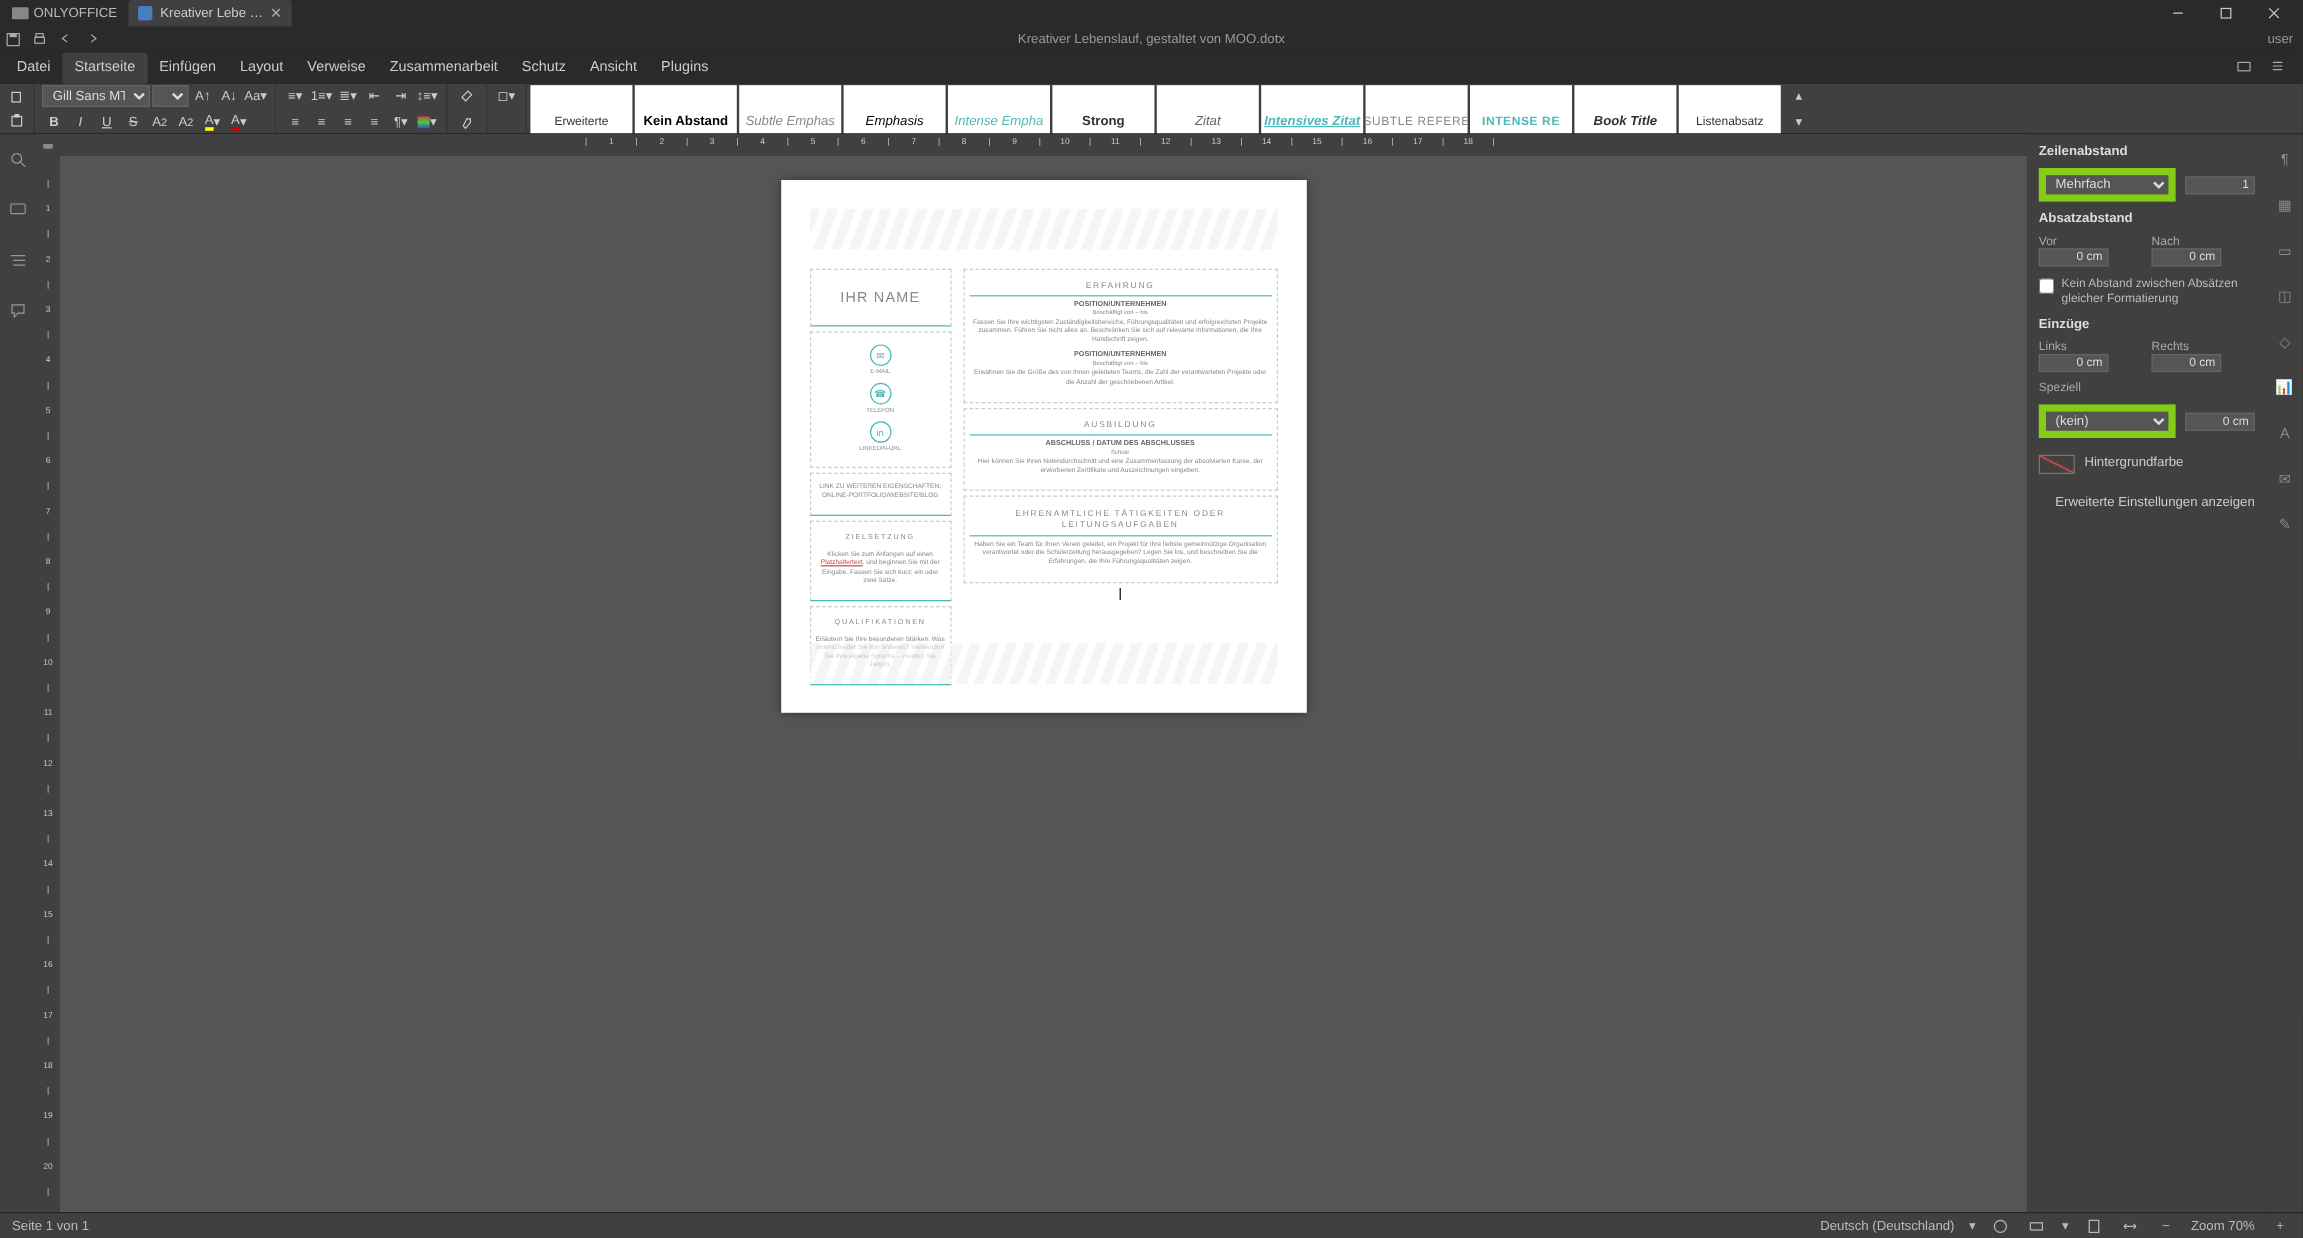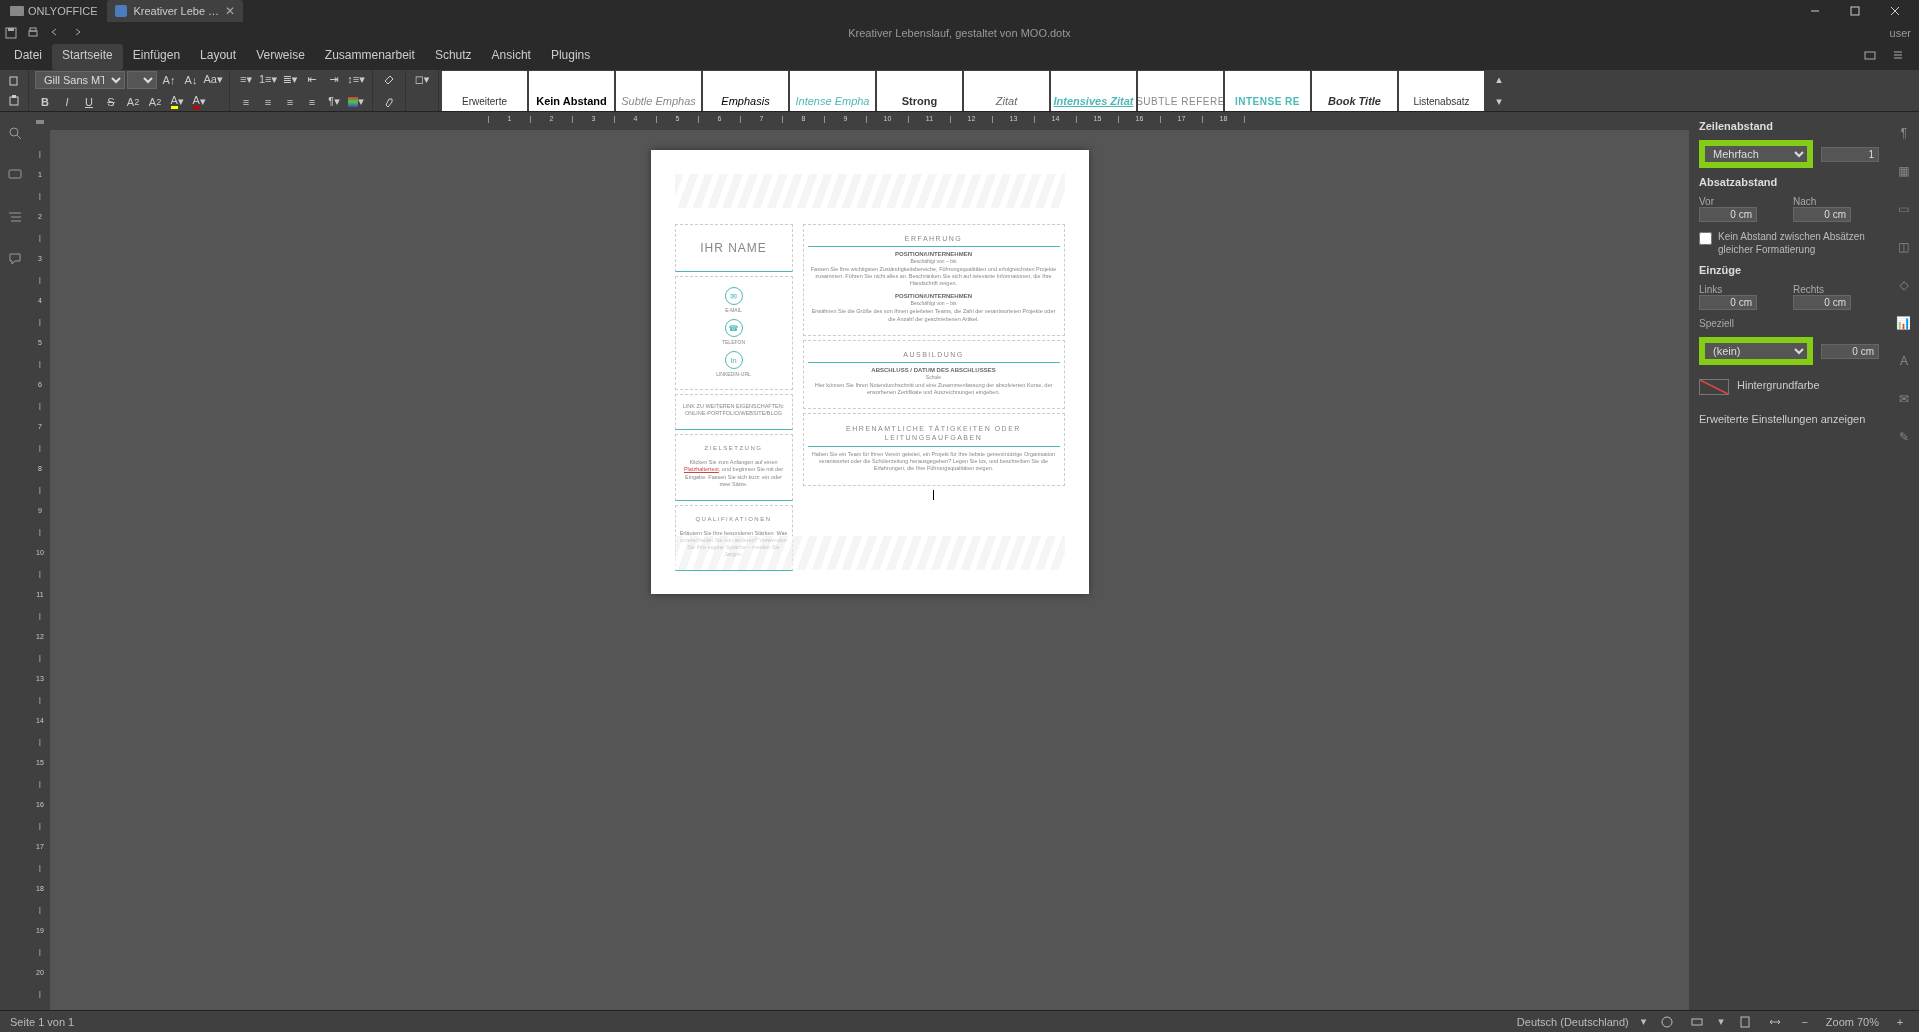--- a/index.html
+++ b/index.html
@@ -97,21 +97,21 @@
 .rp-sublabel { font-size: 10px; color: #aaa; }
 .rp-row { display: flex; gap: 8px; align-items: center; }
 .rp-select { background: #555; border: 6px solid #84cc16; color: #ddd; font-size: 11px; padding: 1px 4px; flex: 1; }
 .rp-num { background: #555; border: 1px solid #666; color: #ddd; font-size: 10px; padding: 1px 4px; width: 58px; text-align: right; }
 .rp-check { display: flex; gap: 6px; align-items: flex-start; font-size: 10px; color: #bbb; line-height: 1.3; }
 .rp-check input { margin-top: 2px; }
 .rp-col2 { display: flex; gap: 8px; }
 .rp-col2 > div { flex: 1; }
 .rp-bgcolor { display: flex; align-items: flex-start; gap: 8px; margin-top: 6px; }
 .rp-color-swatch { width: 30px; height: 16px; border: 1px solid #777; background: linear-gradient(to top right, transparent 47%, #c44 47% 53%, transparent 53%); }
-.rp-adv { font-size: 11px; color: #ccc; cursor: pointer; margin-top: 10px; }
+.rp-adv { font-size: 11px; color: #ccc; cursor: pointer; margin-top: 10px; text-align: right; }
 
 
 .right-iconbar { width: 30px; background: #404040; display: flex; flex-direction: column; align-items: center; padding-top: 10px; gap: 16px; }
 .ri-btn { width: 22px; height: 22px; color: #888; display: flex; align-items: center; justify-content: center; }
 
 
 .statusbar { height: 22px; background: #404040; display: flex; align-items: center; padding: 0 10px; font-size: 11px; color: #bbb; border-top: 1px solid #222; }
 .statusbar .sr { margin-left: auto; display: flex; align-items: center; gap: 12px; }
 .sb-btn { display: flex; align-items: center; justify-content: center; width: 18px; height: 18px; }
 

